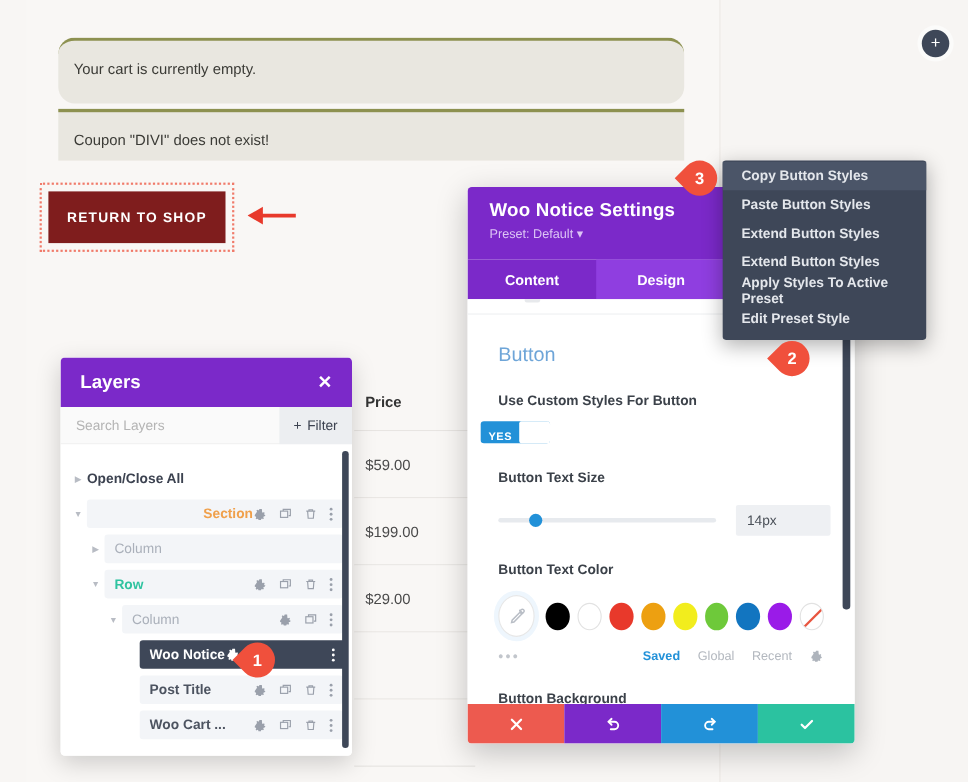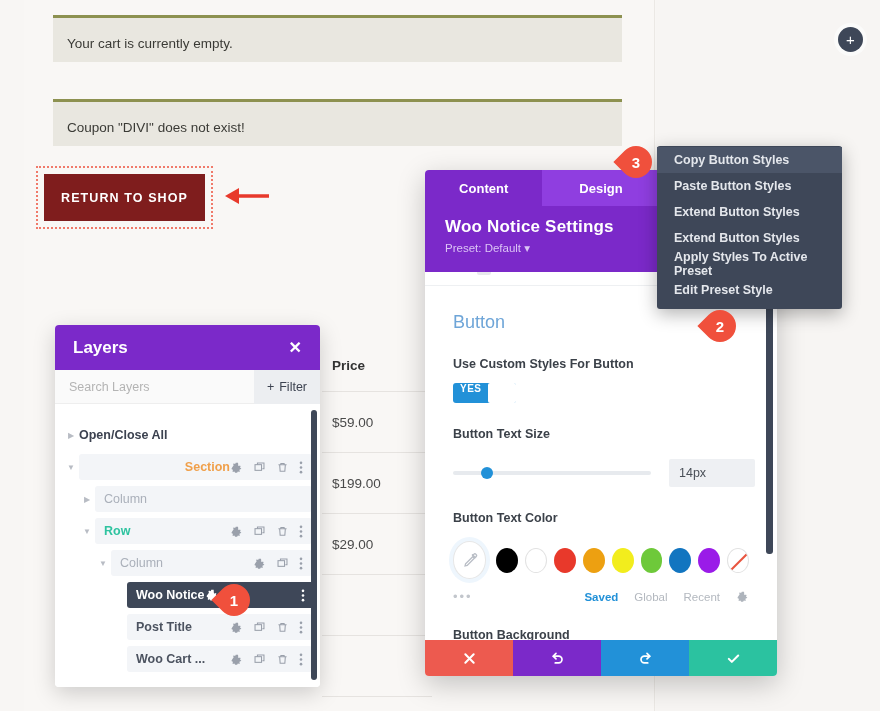--- a/index.html
+++ b/index.html
@@ -34,21 +34,21 @@
   .notice {
     position: absolute;
     left: 53px;
     width: 569px;
     background: #e9e7e0;
     border-top: 3px solid #8d9150;
     padding: 18px 14px;
     font-size: 13.5px;
     color: #3b3b36;
   }
-  #notice-empty { top: 15px; height: 47px; }
+  #notice-empty { top: 34px; height: 60px; border-radius: 15px; }
   #notice-coupon { top: 99px; height: 47px; }
 
   
   #btn-wrap {
     position: absolute;
     left: 36px; top: 166px;
     width: 177px; height: 63px;
     border: 2px dotted #f07a6a;
     padding: 6px;
   }
@@ -240,25 +240,25 @@
   .sect-title {
     color: #6ea5d8;
     font-size: 18px;
     padding: 26px 0 0 28px;
   }
   .field-label {
     font-size: 12.5px; font-weight: bold; color: #3b4149;
     padding: 0 28px; margin-top: 22px; line-height: 1.45;
   }
   #toggle-yes {
-    margin: 10px 0 0 28px;
+    margin: 10px 0 0 12px;
     width: 63px; height: 20px;
     background: #2291d8;
     border-radius: 3px;
-    display: flex; align-items: flex-start;
+    display: flex; align-items: flex-end;
     cursor: pointer;
   }
   #toggle-yes .tlabel {
     color: #fff; font-size: 10px; font-weight: bold;
     padding: 0 6px 0 7px; letter-spacing: .5px;
   }
   #toggle-yes .knob {
     width: 28px; height: 20px; background: #fff; border-radius: 2px;
   }
   #slider-row {
@@ -627,32 +627,32 @@
           </span>
         </div>
       </div>
     </div>
 
     <div id="layers-scrollbar"></div>
   </div>
 </div>
 
 <div id="settings-modal">
-  <div id="modal-tabs">
-    <div class="mtab">Content</div>
-    <div class="mtab active">Design</div>
-    <div class="mtab">Advanced</div>
-  </div>
-
   <div id="modal-header">
     <div id="modal-title">Woo Notice Settings</div>
     <div id="modal-preset">
       <span>Preset: Default</span>
       <span>▾</span>
     </div>
+  </div>
+
+  <div id="modal-tabs">
+    <div class="mtab">Content</div>
+    <div class="mtab active">Design</div>
+    <div class="mtab">Advanced</div>
   </div>
 
   <div id="modal-body">
     <div id="partial-strip">
       <div class="ghost"></div>
     </div>
 
     <div class="sect-title">Button</div>
 
     <div class="field-label">Use Custom Styles For Button</div>

